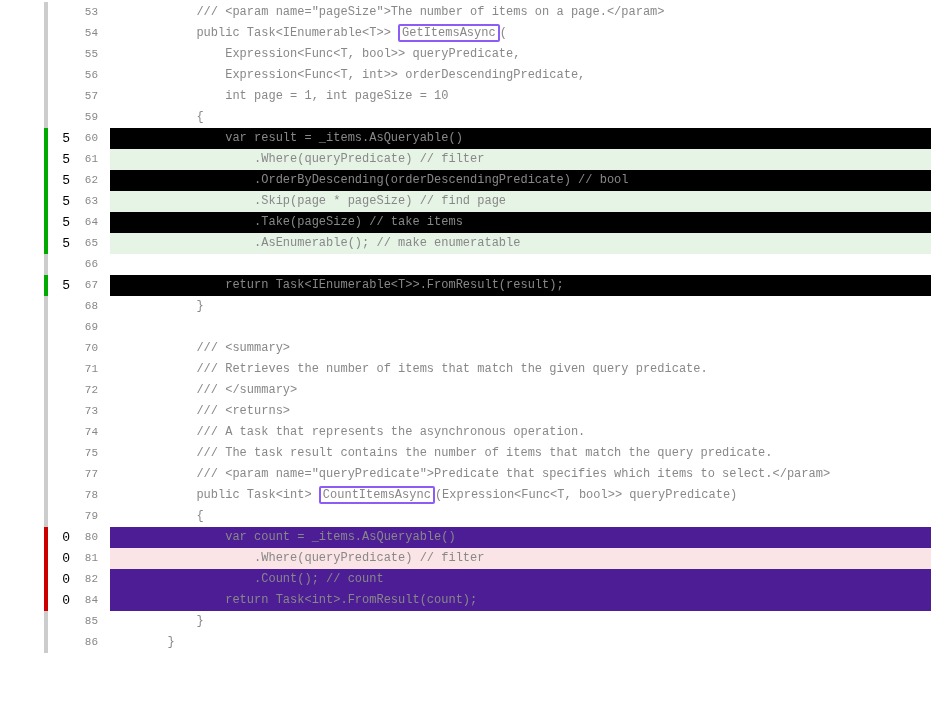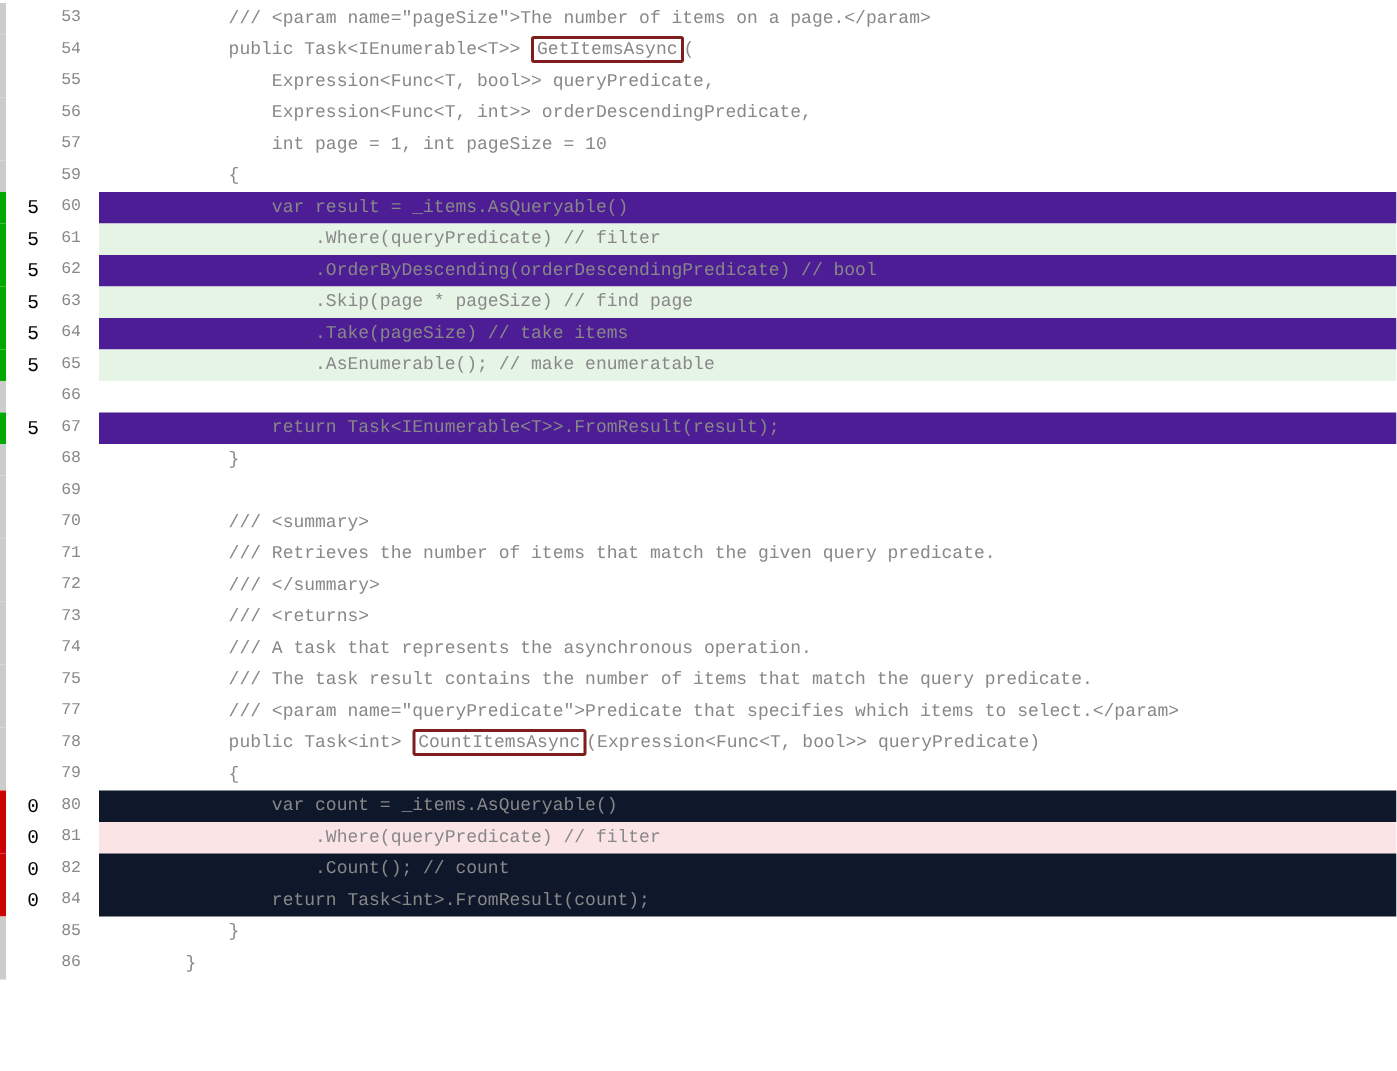--- a/index.html
+++ b/index.html
@@ -8,20 +8,21 @@
       font-size: 12px;
       background: #fff;
       width: 931px;
       padding: 2px 0;
     }
     .line {
       display: flex;
       align-items: flex-start;
       height: 21px;
       line-height: 21px;
+      margin-left: 44px;
     }
     .mark {
       width: 4px;
       height: 21px;
       flex-shrink: 0;
     }
     .mark.green { background: #0a0; }
     .mark.red { background: #c00; }
     .mark.grey { background: #ccc; }
     .hit {
@@ -45,26 +46,26 @@
       height: 21px;
       display: flex;
       align-items: center;
       padding-right: 8px;
     }
     .code {
       white-space: pre;
       color: #888;
       font-size: 12px;
     }
-    .hl-green .code-cell { background: #4c1d95; }
+    .hl-green .code-cell { background: #000000; }
     .hl-green-alt .code-cell { background: #e6f4e6; }
-    .hl-pink .code-cell { background: #0f172a; }
+    .hl-pink .code-cell { background: #4c1d95; }
     .hl-pink-alt .code-cell { background: #fae4e5; }
     .boxed {
-      border: 2px solid #7f1d1d;
+      border: 2px solid #8b5cf6;
       border-radius: 2px;
       padding: 0 2px;
       color: #888;
     }
   </style>
 </head>
 <body>
 
 <div id="code">
     <div class="line ">

